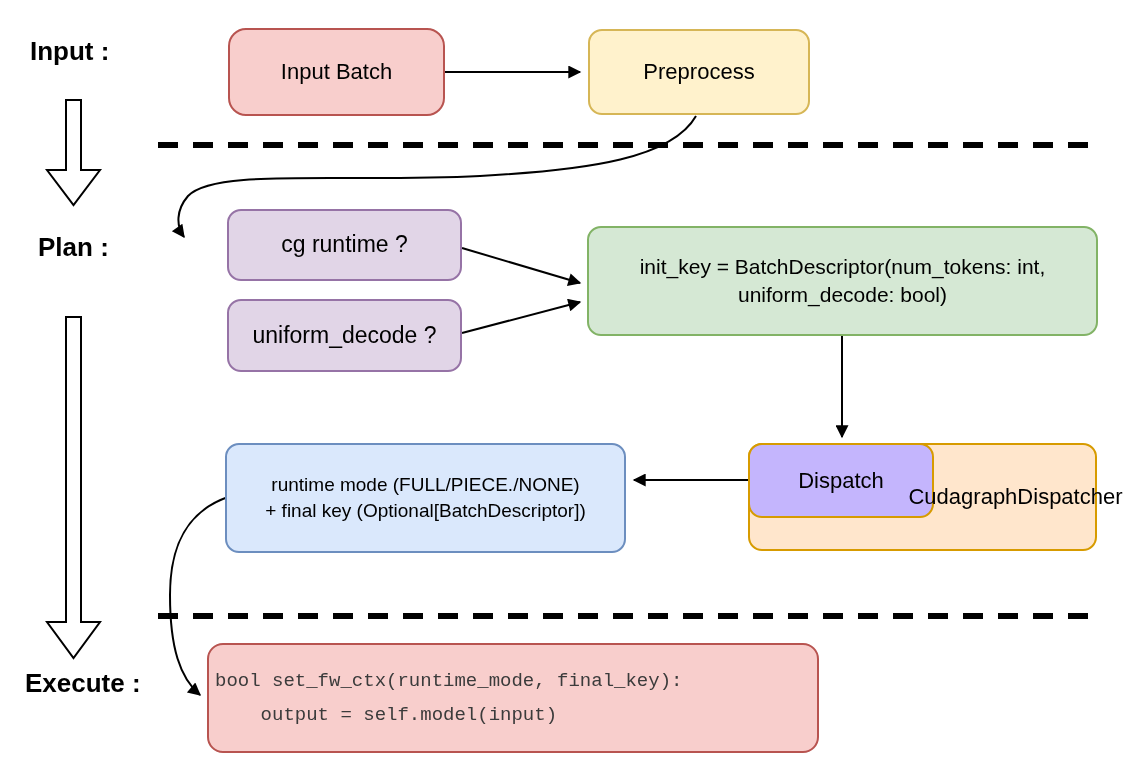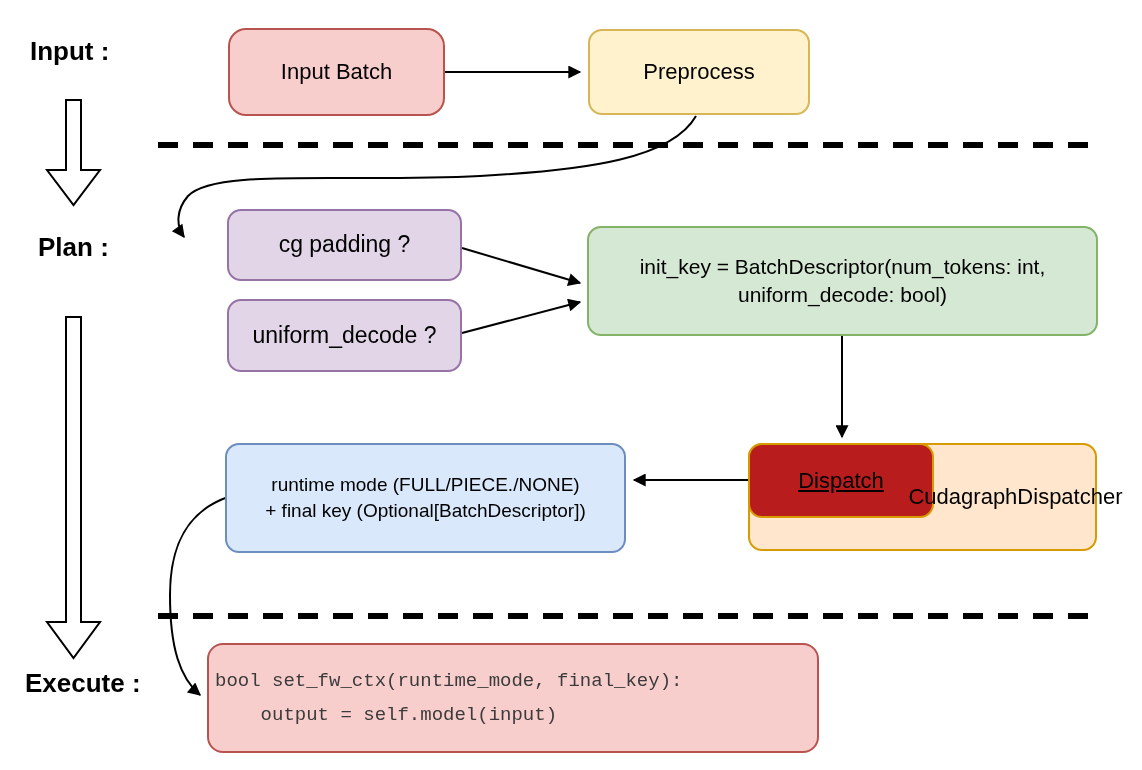--- a/index.html
+++ b/index.html
@@ -31,21 +31,21 @@
     color:#000;
     line-height:1.35;
   }
   .node span{display:block;}
   .red   {background:#f8cecc;border-color:#b85450;}
   .yellow{background:#fff2cc;border-color:#d6b656;}
   .purple{background:#e1d5e7;border-color:#9673a6;}
   .green {background:#d5e8d4;border-color:#82b366;}
   .blue  {background:#dae8fc;border-color:#6c8ebf;}
   .orange-outer{background:#ffe6cc;border-color:#d79b00;}
-  .orange-inner{background:#b91c1c;border-color:#d79b00;text-decoration:underline;}
+  .orange-inner{background:#c4b5fd;border-color:#d79b00;}
   .fs22{font-size:22px;}
   .fs23{font-size:23px;}
   .fs21{font-size:21px;}
   .fs19{font-size:19px;}
   .dispatcher-label{
     position:absolute;
     display:flex;flex-direction:row;
     align-items:center;justify-content:center;
     text-align:center;color:#000;
     font-size:22px;line-height:1.45;
@@ -98,21 +98,21 @@
   <div class="section-label" style="left:25px;top:668px;">Execute :</div>
 
   <div class="node red fs22" style="left:228px;top:28px;width:217px;height:88px;border-radius:18px;">
     <span>Input Batch</span>
   </div>
   <div class="node yellow fs22" style="left:588px;top:29px;width:222px;height:86px;">
     <span>Preprocess</span>
   </div>
 
   <div class="node purple fs23" style="left:227px;top:209px;width:235px;height:72px;">
-    <span>cg padding ?</span>
+    <span>cg runtime ?</span>
   </div>
   <div class="node purple fs23" style="left:227px;top:299px;width:235px;height:73px;">
     <span>uniform_decode ?</span>
   </div>
   <div class="node green fs21" style="left:587px;top:226px;width:511px;height:110px;">
     <span>init_key = BatchDescriptor(num_tokens: int,</span>
     <span>uniform_decode: bool)</span>
   </div>
 
   <div class="node orange-outer" style="left:748px;top:443px;width:349px;height:108px;"></div>

